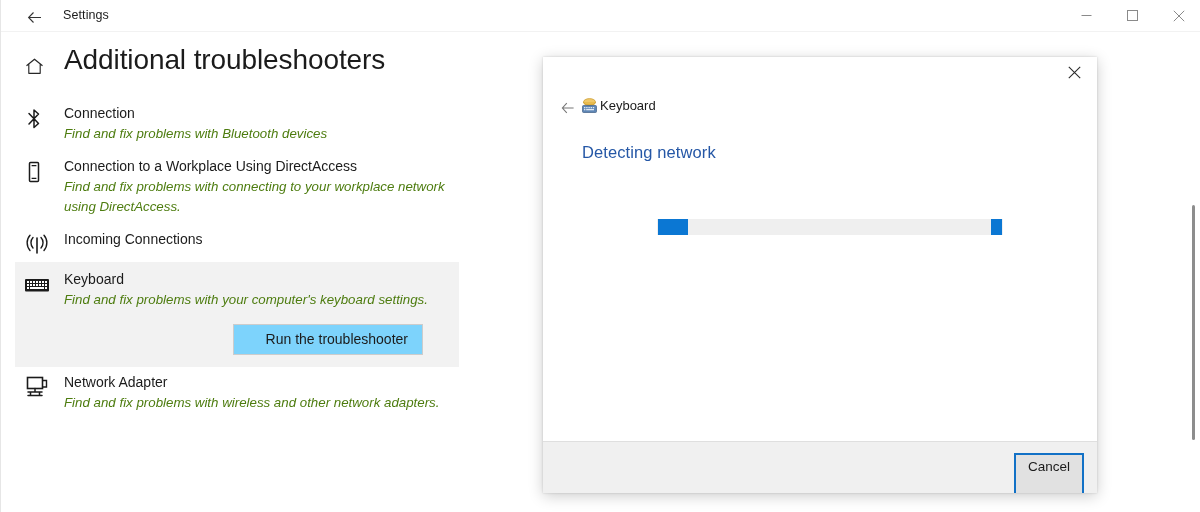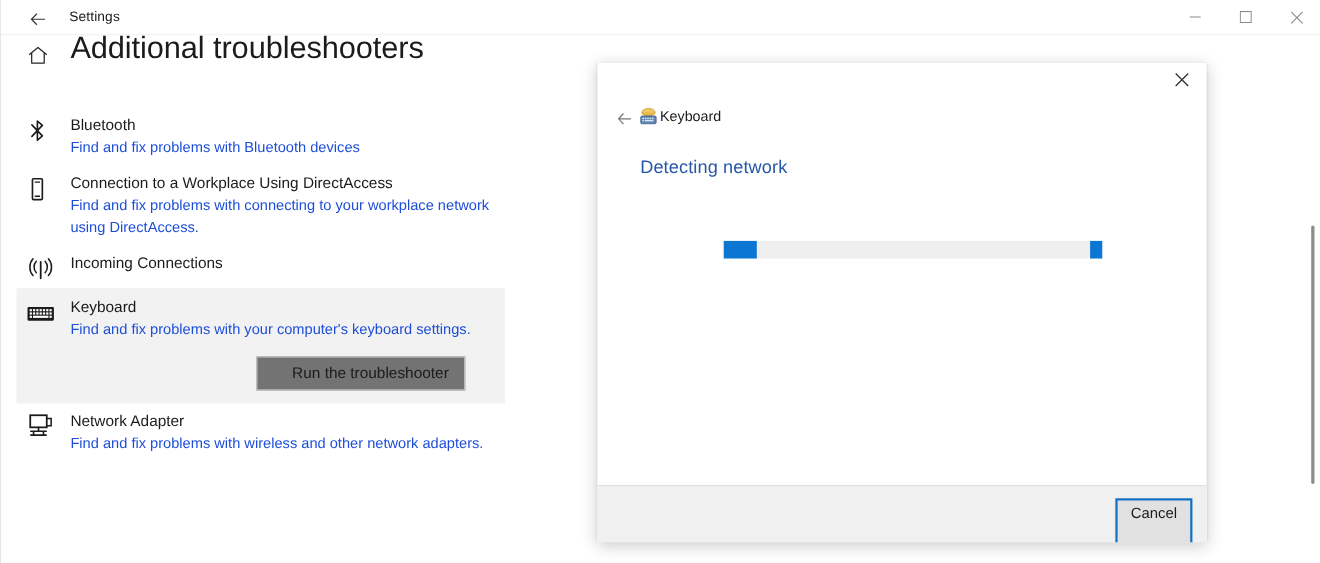--- a/index.html
+++ b/index.html
@@ -59,21 +59,21 @@
     display: flex; align-items: center; justify-content: center;
     cursor: default;
   }
   #btn-min { left: 1063px; }
   #btn-max { left: 1109px; }
   #btn-close { left: 1155px; }
 
   
   #page-header {
     position: absolute;
-    left: 0; top: 28px;
+    left: 0; top: 44px;
     width: 520px; height: 52px;
   }
   #home-icon {
     position: absolute;
     left: 23px; top: 12px;
     width: 22px; height: 22px;
   }
   #page-title {
     position: absolute;
     left: 63px; top: 0px;
@@ -117,31 +117,32 @@
   }
   .ts-item.selected .ts-text { margin-left: 49px; padding-right: 30px; }
   .ts-title {
     font-size: 14px;
     color: #1b1b1b;
     line-height: 19px;
     margin-bottom: 1px;
   }
   .ts-desc {
     font-size: 13.3px;
-    color: #1d4ed8;
+    color: #4d7c0f;
     line-height: 20px;
     max-width: 390px;
+    font-style: italic;
   }
   #run-button-row {
     text-align: right;
     padding: 14px 6px 2px 0;
   }
   #run-button {
     display: inline-block;
-    background: #737373;
+    background: #7dd3fc;
     border: 1px solid #cccccc;
     color: #1b1b1b;
     font-size: 14px;
     font-family: "Liberation Sans", sans-serif;
     padding: 6px 14px 7px 14px;
     min-width: 160px;
     cursor: default;
   }
 
   
@@ -291,21 +292,21 @@
 
   <div id="ts-list">
 
     <div class="ts-item">
       <div class="ts-icon">
         <svg width="20" height="26" viewBox="0 0 20 26">
           <path d="M5 7.5 L14.5 17.5 L10 21.5 L10 4 L14.5 8 L5 18" fill="none" stroke="#1b1b1b" stroke-width="1.5" stroke-linejoin="round" stroke-linecap="round"></path>
         </svg>
       </div>
       <div class="ts-text">
-        <div class="ts-title">Bluetooth</div>
+        <div class="ts-title">Connection</div>
         <div class="ts-desc">Find and fix problems with Bluetooth devices</div>
       </div>
     </div>
 
     <div class="ts-item">
       <div class="ts-icon">
         <svg width="20" height="26" viewBox="0 0 20 26">
           <rect x="5.5" y="3.5" width="9" height="19" rx="1" fill="none" stroke="#1b1b1b" stroke-width="1.5"></rect>
           <path d="M7.6 6.6 L12.4 6.6 M7.6 19.4 L12.4 19.4" stroke="#1b1b1b" stroke-width="1.2"></path>
         </svg>

